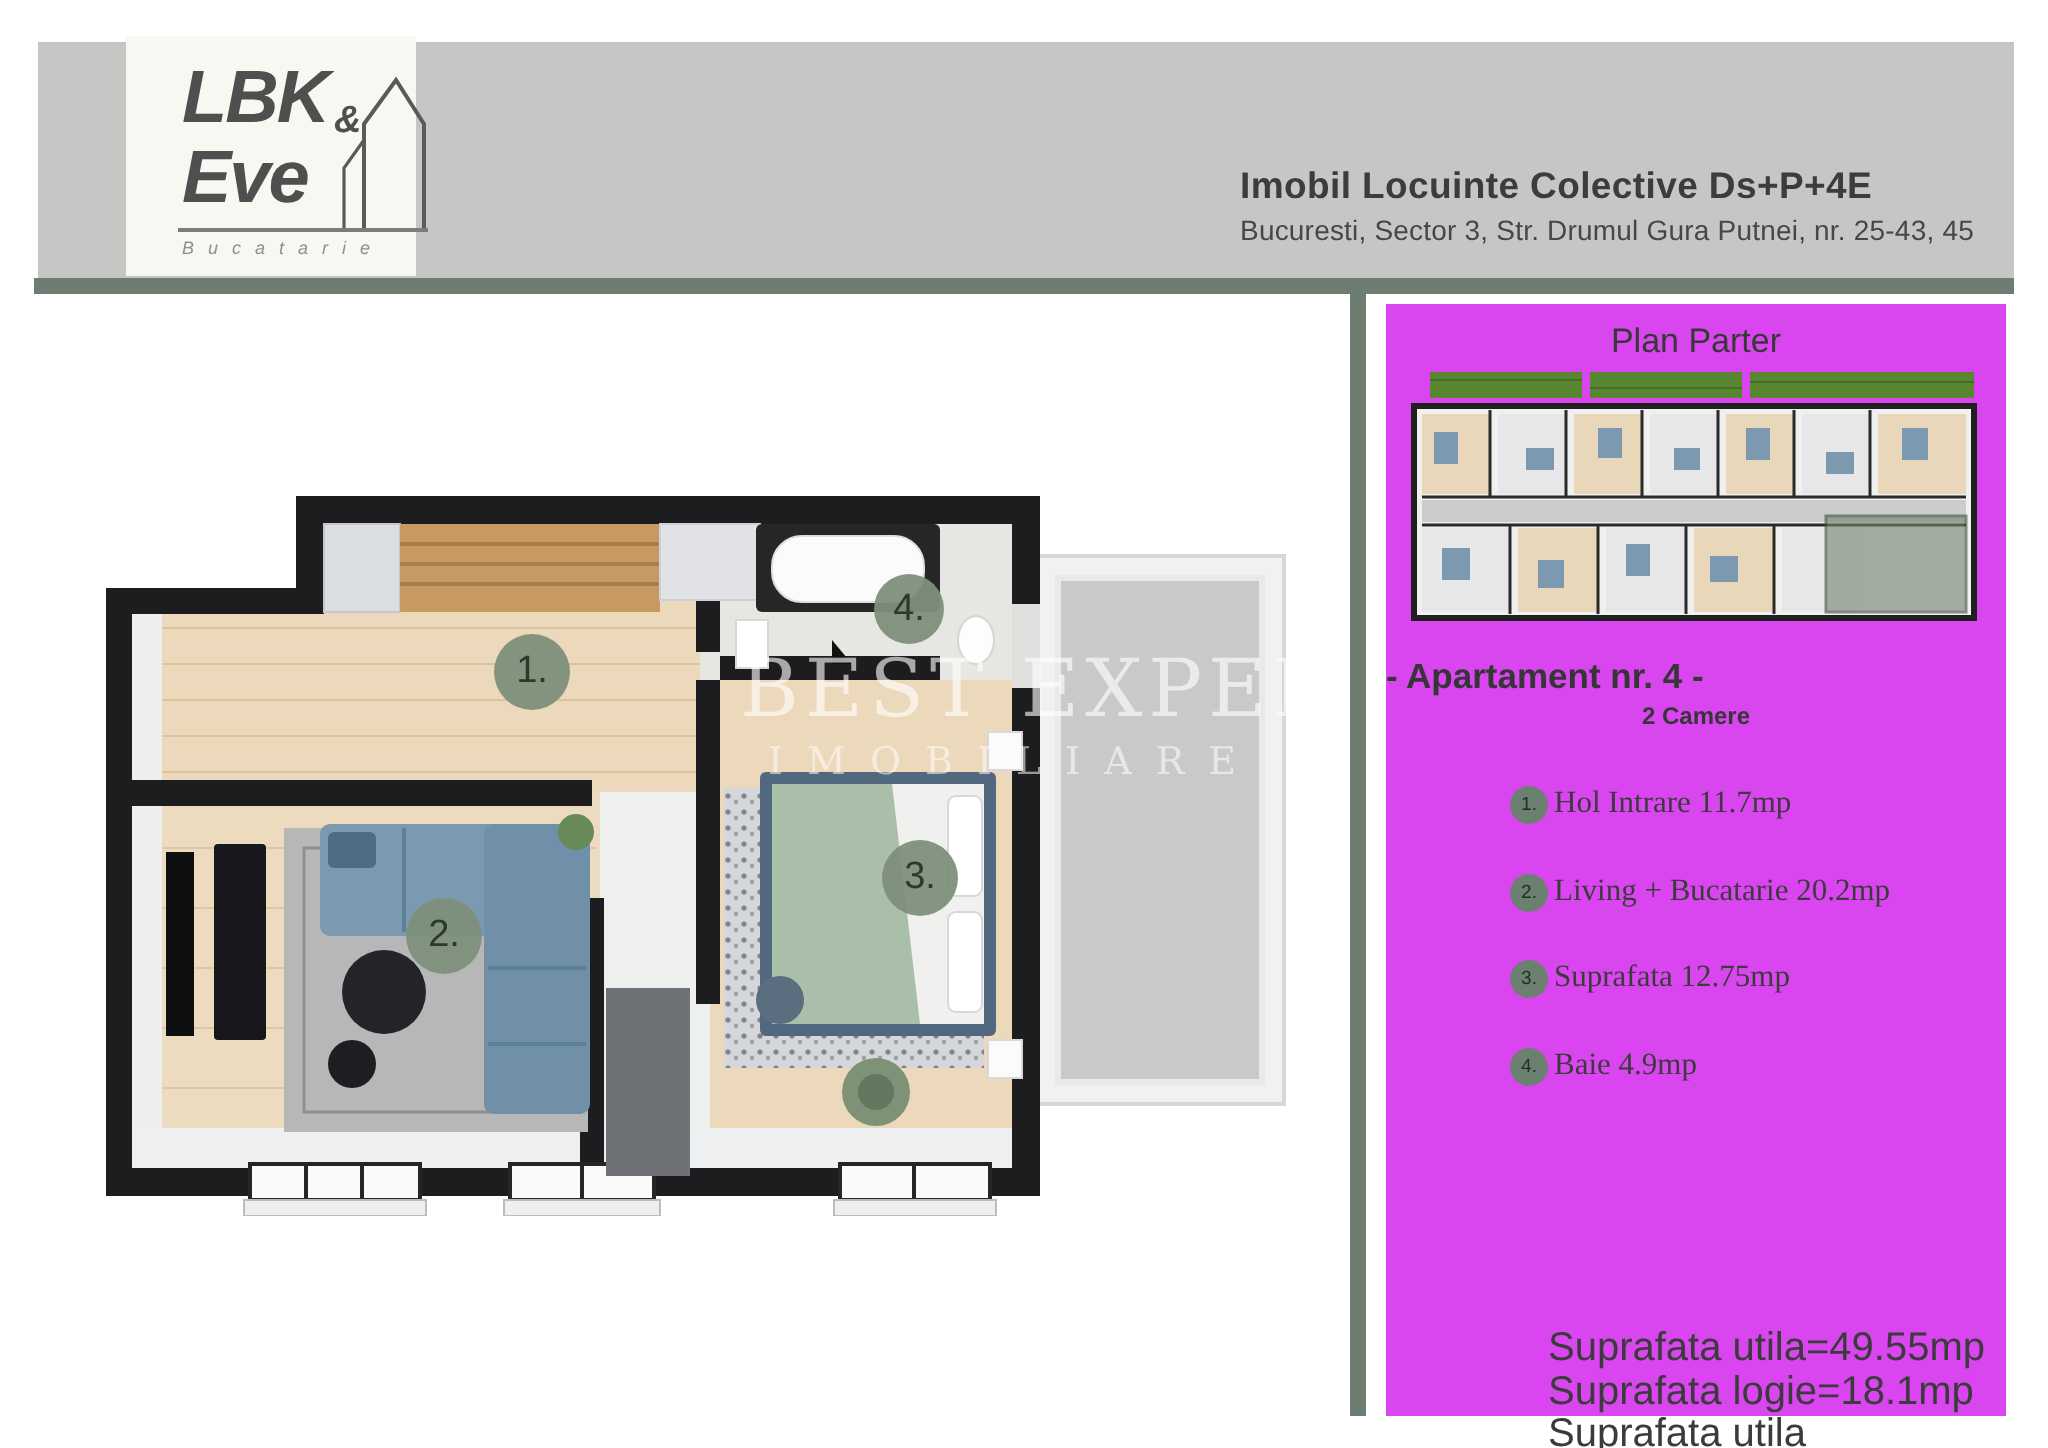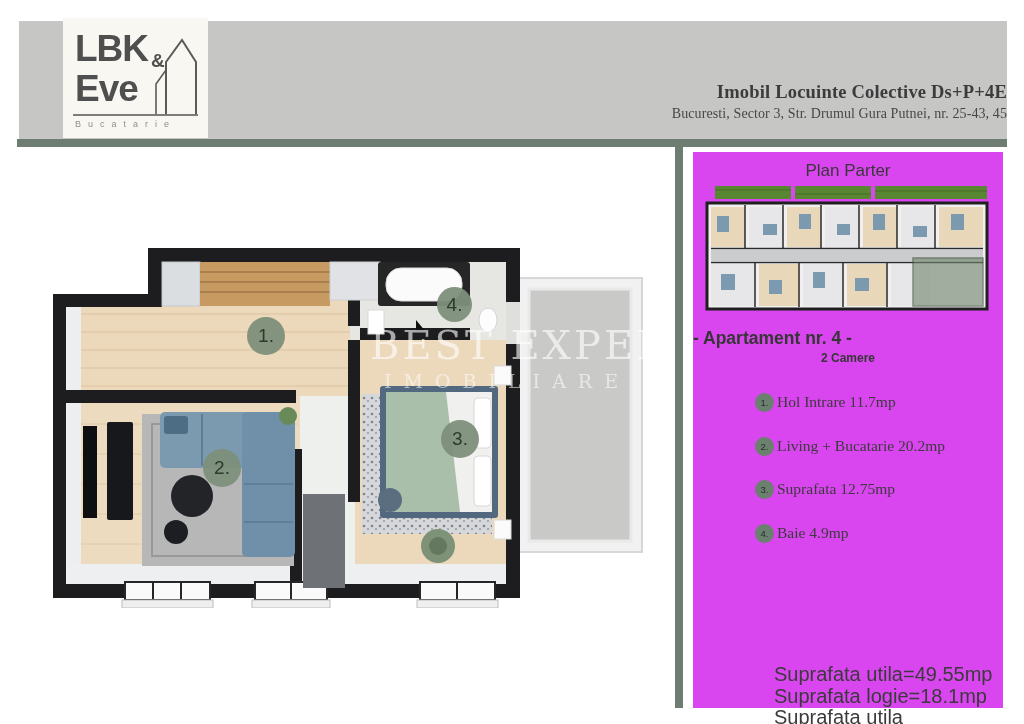--- a/index.html
+++ b/index.html
@@ -2,28 +2,28 @@
 <html><head>
 <meta charset="utf-8">
 <style>
   html,body{margin:0;padding:0;background:#ffffff;}
   .page{position:relative;width:1024px;height:724px;background:#ffffff;overflow:hidden;
         font-family:"Liberation Sans",sans-serif;color:#3d3d3d;}
 
   
   .header-band{position:absolute;left:19px;top:21px;width:988px;height:119px;background:#c6c7c5;}
   .logo-box{position:absolute;left:63px;top:18px;width:145px;height:120px;background:#f8f7f2;}
-  .logo-inner{position:absolute;left:10px;top:8px;width:125px;height:104px;}
+  .logo-inner{position:absolute;left:26px;top:8px;width:125px;height:104px;font-style:italic;}
   .logo-lbk{position:absolute;left:2px;top:2px;font-size:37px;font-weight:700;color:#4f4f4f;letter-spacing:-1px;}
   .logo-amp{position:absolute;left:78px;top:24px;font-size:19px;font-weight:700;color:#4f4f4f;}
   .logo-eve{position:absolute;left:2px;top:42px;font-size:37px;font-weight:700;color:#4f4f4f;letter-spacing:-1px;}
   .logo-house{position:absolute;right:0px;top:6px;}
   .logo-line{position:absolute;left:0;top:88px;width:125px;height:2px;background:#7c7c7c;}
   .logo-res{position:absolute;left:2px;top:93px;font-size:9px;letter-spacing:7px;color:#8f8f8f;}
-  .header-text{position:absolute;left:620px;top:82px;width:387px;text-align:right;font-family:Liberation Serif, serif;}
+  .header-text{position:absolute;left:620px;top:82px;width:387px;text-align:left;}
   .header-title{font-size:18.5px;font-weight:600;color:#3c3c3c;letter-spacing:0.2px;}
   .header-address{font-size:14px;font-weight:500;color:#474747;margin-top:3px;letter-spacing:0.1px;}
 
   
   .divider-h{position:absolute;left:17px;top:139px;width:990px;height:8px;background:#6d7d72;}
   .divider-v{position:absolute;left:675px;top:147px;width:8px;height:561px;background:#6d7d72;}
 
   
   .main-plan{position:absolute;left:20px;top:150px;width:650px;height:574px;overflow:hidden;}
   .plan-svg{position:absolute;left:30px;top:94px;}

